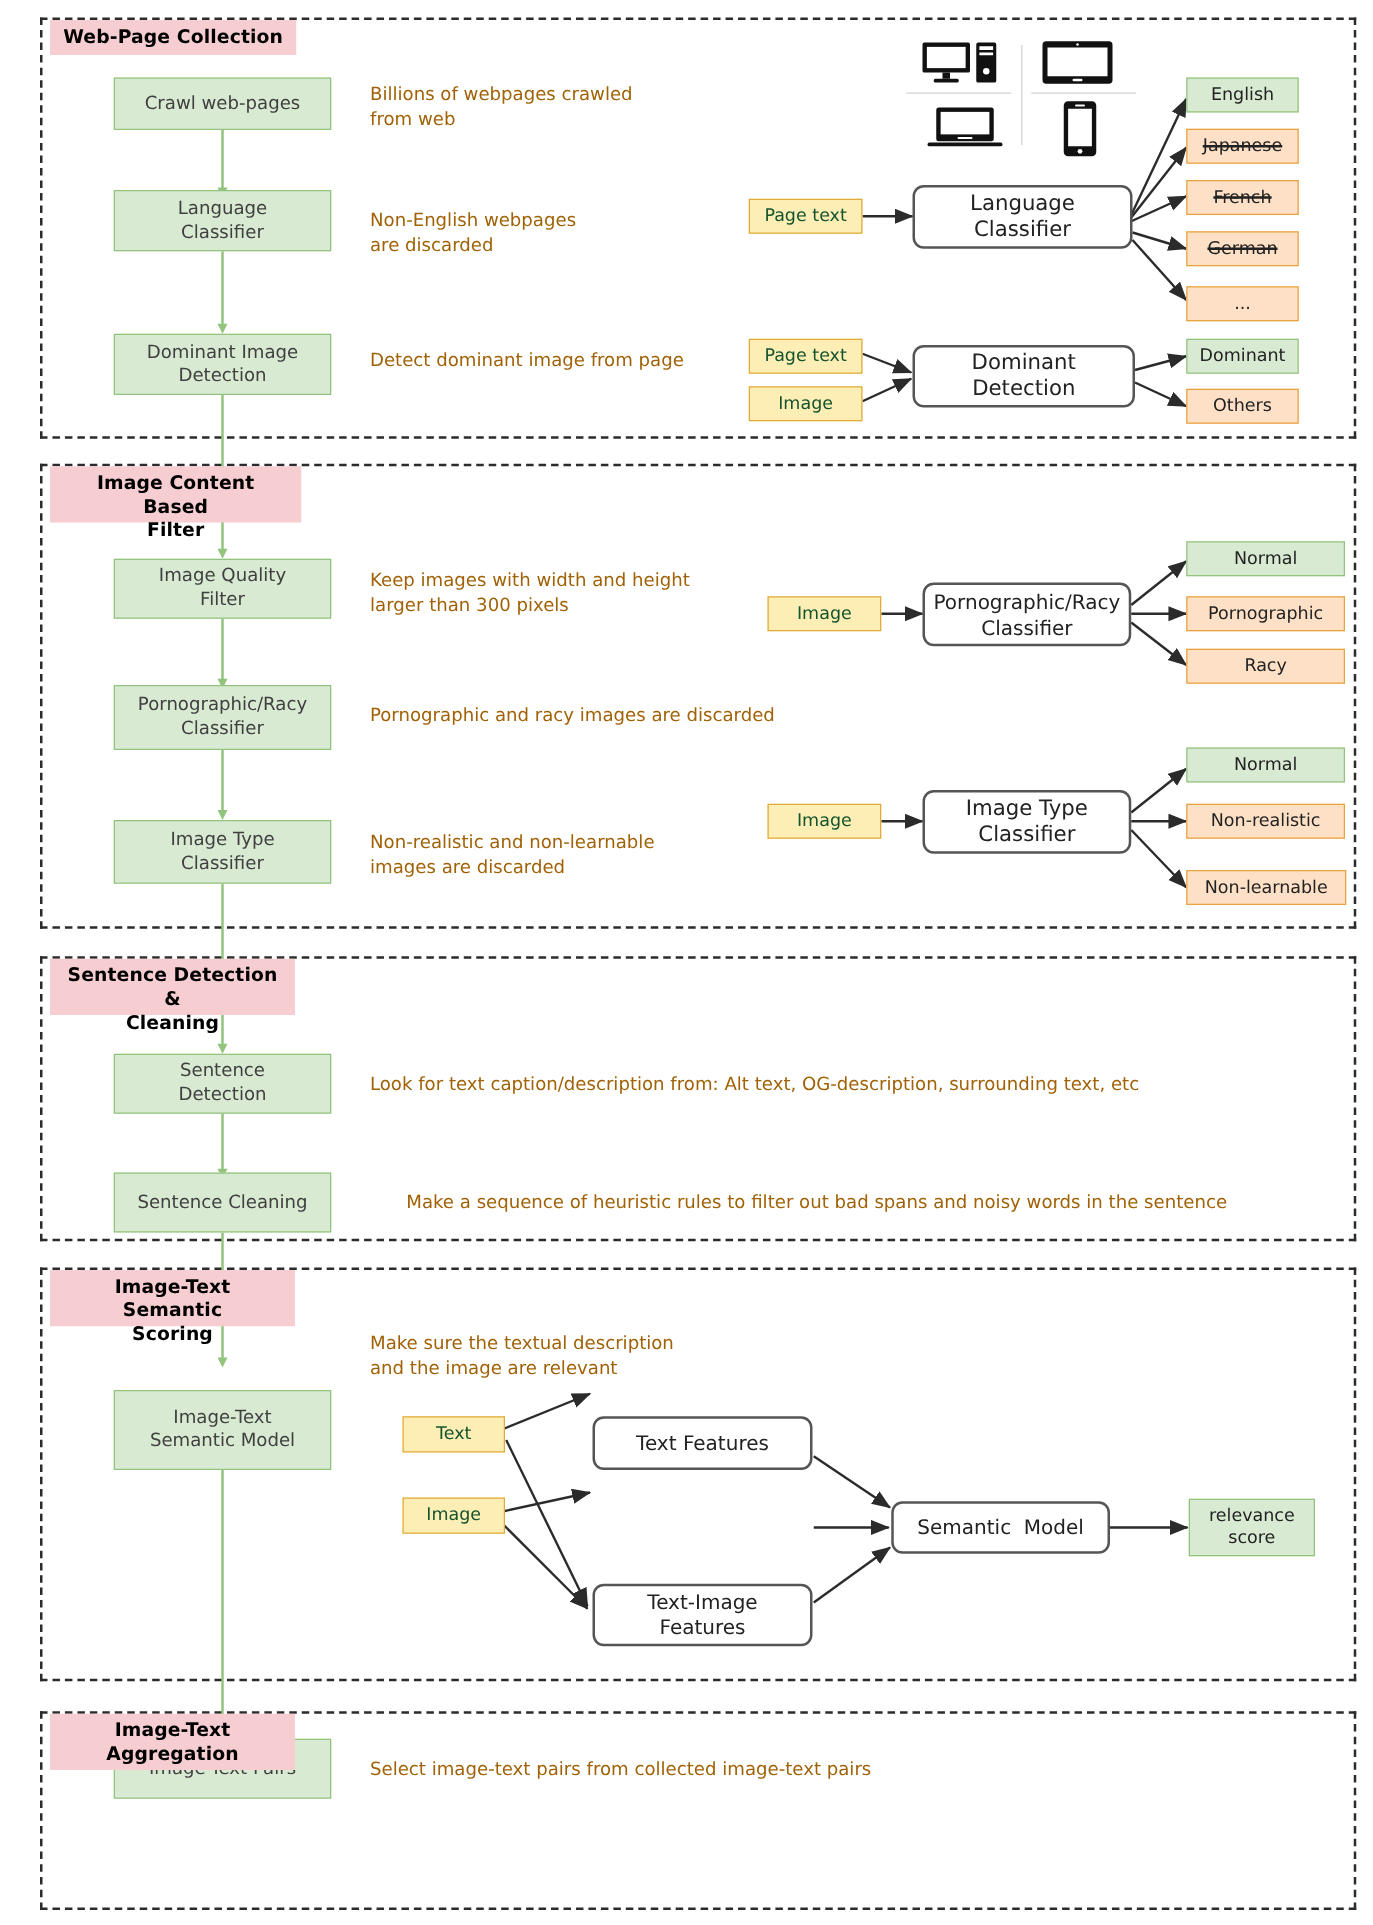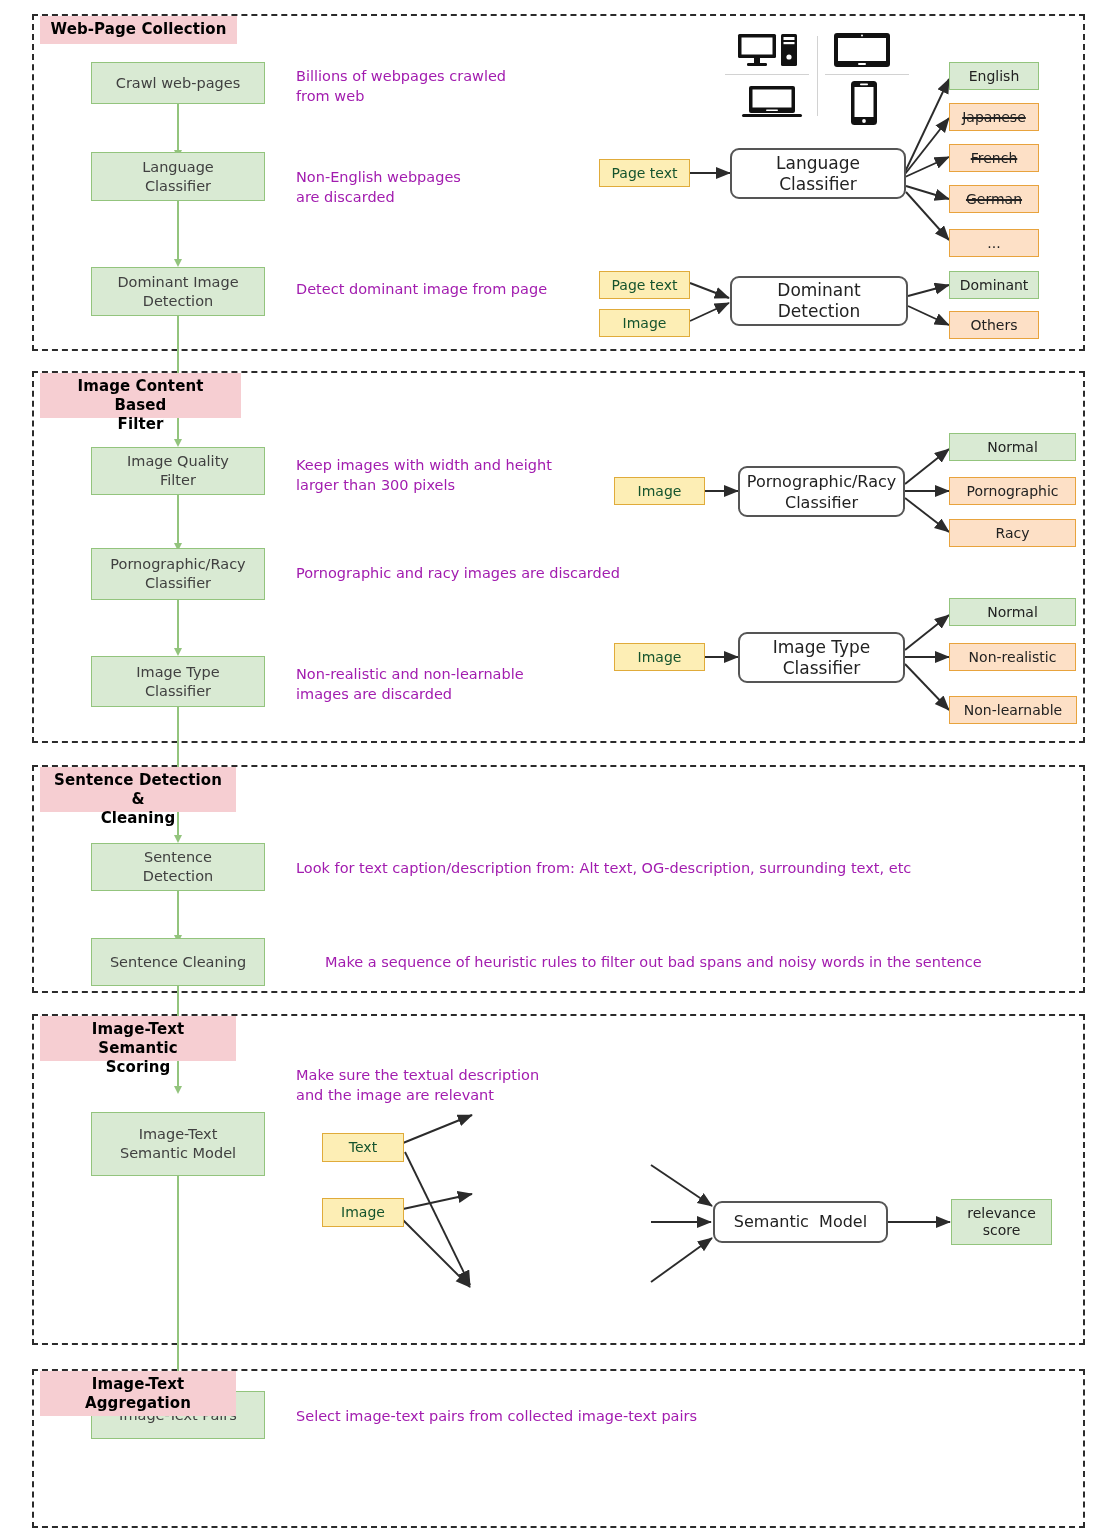--- a/index.html
+++ b/index.html
@@ -93,21 +93,21 @@
     z-index:4;
     white-space:pre;
   }
   .model-box.sm{font-size:16px;line-height:20px;}
 
   
   .desc{
     position:absolute;
     font-size:14.5px;
     line-height:20px;
-    color:#a21caf;
+    color:#a16207;
     z-index:3;
     white-space:pre-line;
   }
 
   
   .vline{position:absolute;width:2px;background:#93c47d;z-index:2;}
   .vhead{position:absolute;width:0;height:0;
     border-left:4.5px solid transparent;border-right:4.5px solid transparent;
     border-top:8px solid #93c47d;z-index:2;}
 
@@ -321,20 +321,23 @@
 
   <div class="desc" style="left:296px;top:1065px;width:340px;">Make sure the textual description
 and the image are relevant</div>
 
   <div class="stage-box" style="left:91px;top:1112px;width:174px;height:64px;white-space:pre-line;">Image-Text
 Semantic Model</div>
 
   <div class="yellow-chip" style="left:322px;top:1133px;width:82px;height:29px;">Text</div>
   <div class="yellow-chip" style="left:322px;top:1198px;width:82px;height:29px;">Image</div>
 
+  <div class="model-box sm" style="left:474px;top:1133px;width:176px;height:43px;">Text Features</div>
+  <div class="model-box sm" style="left:474px;top:1267px;width:176px;height:50px;white-space:pre-line;">Text-Image
+Features</div>
 
   <div class="model-box sm" style="left:713px;top:1201px;width:175px;height:42px;">Semantic  Model</div>
 
   <div class="green-chip" style="left:951px;top:1199px;width:101px;height:46px;white-space:pre-line;">relevance
 score</div>
 
   <div class="section" style="left:32px;top:1369px;width:1053px;height:159px;"></div>
   <div class="sec-title" style="left:40px;top:1371px;width:196px;height:45px;white-space:pre-line;">Image-Text
 Aggregation</div>
 

